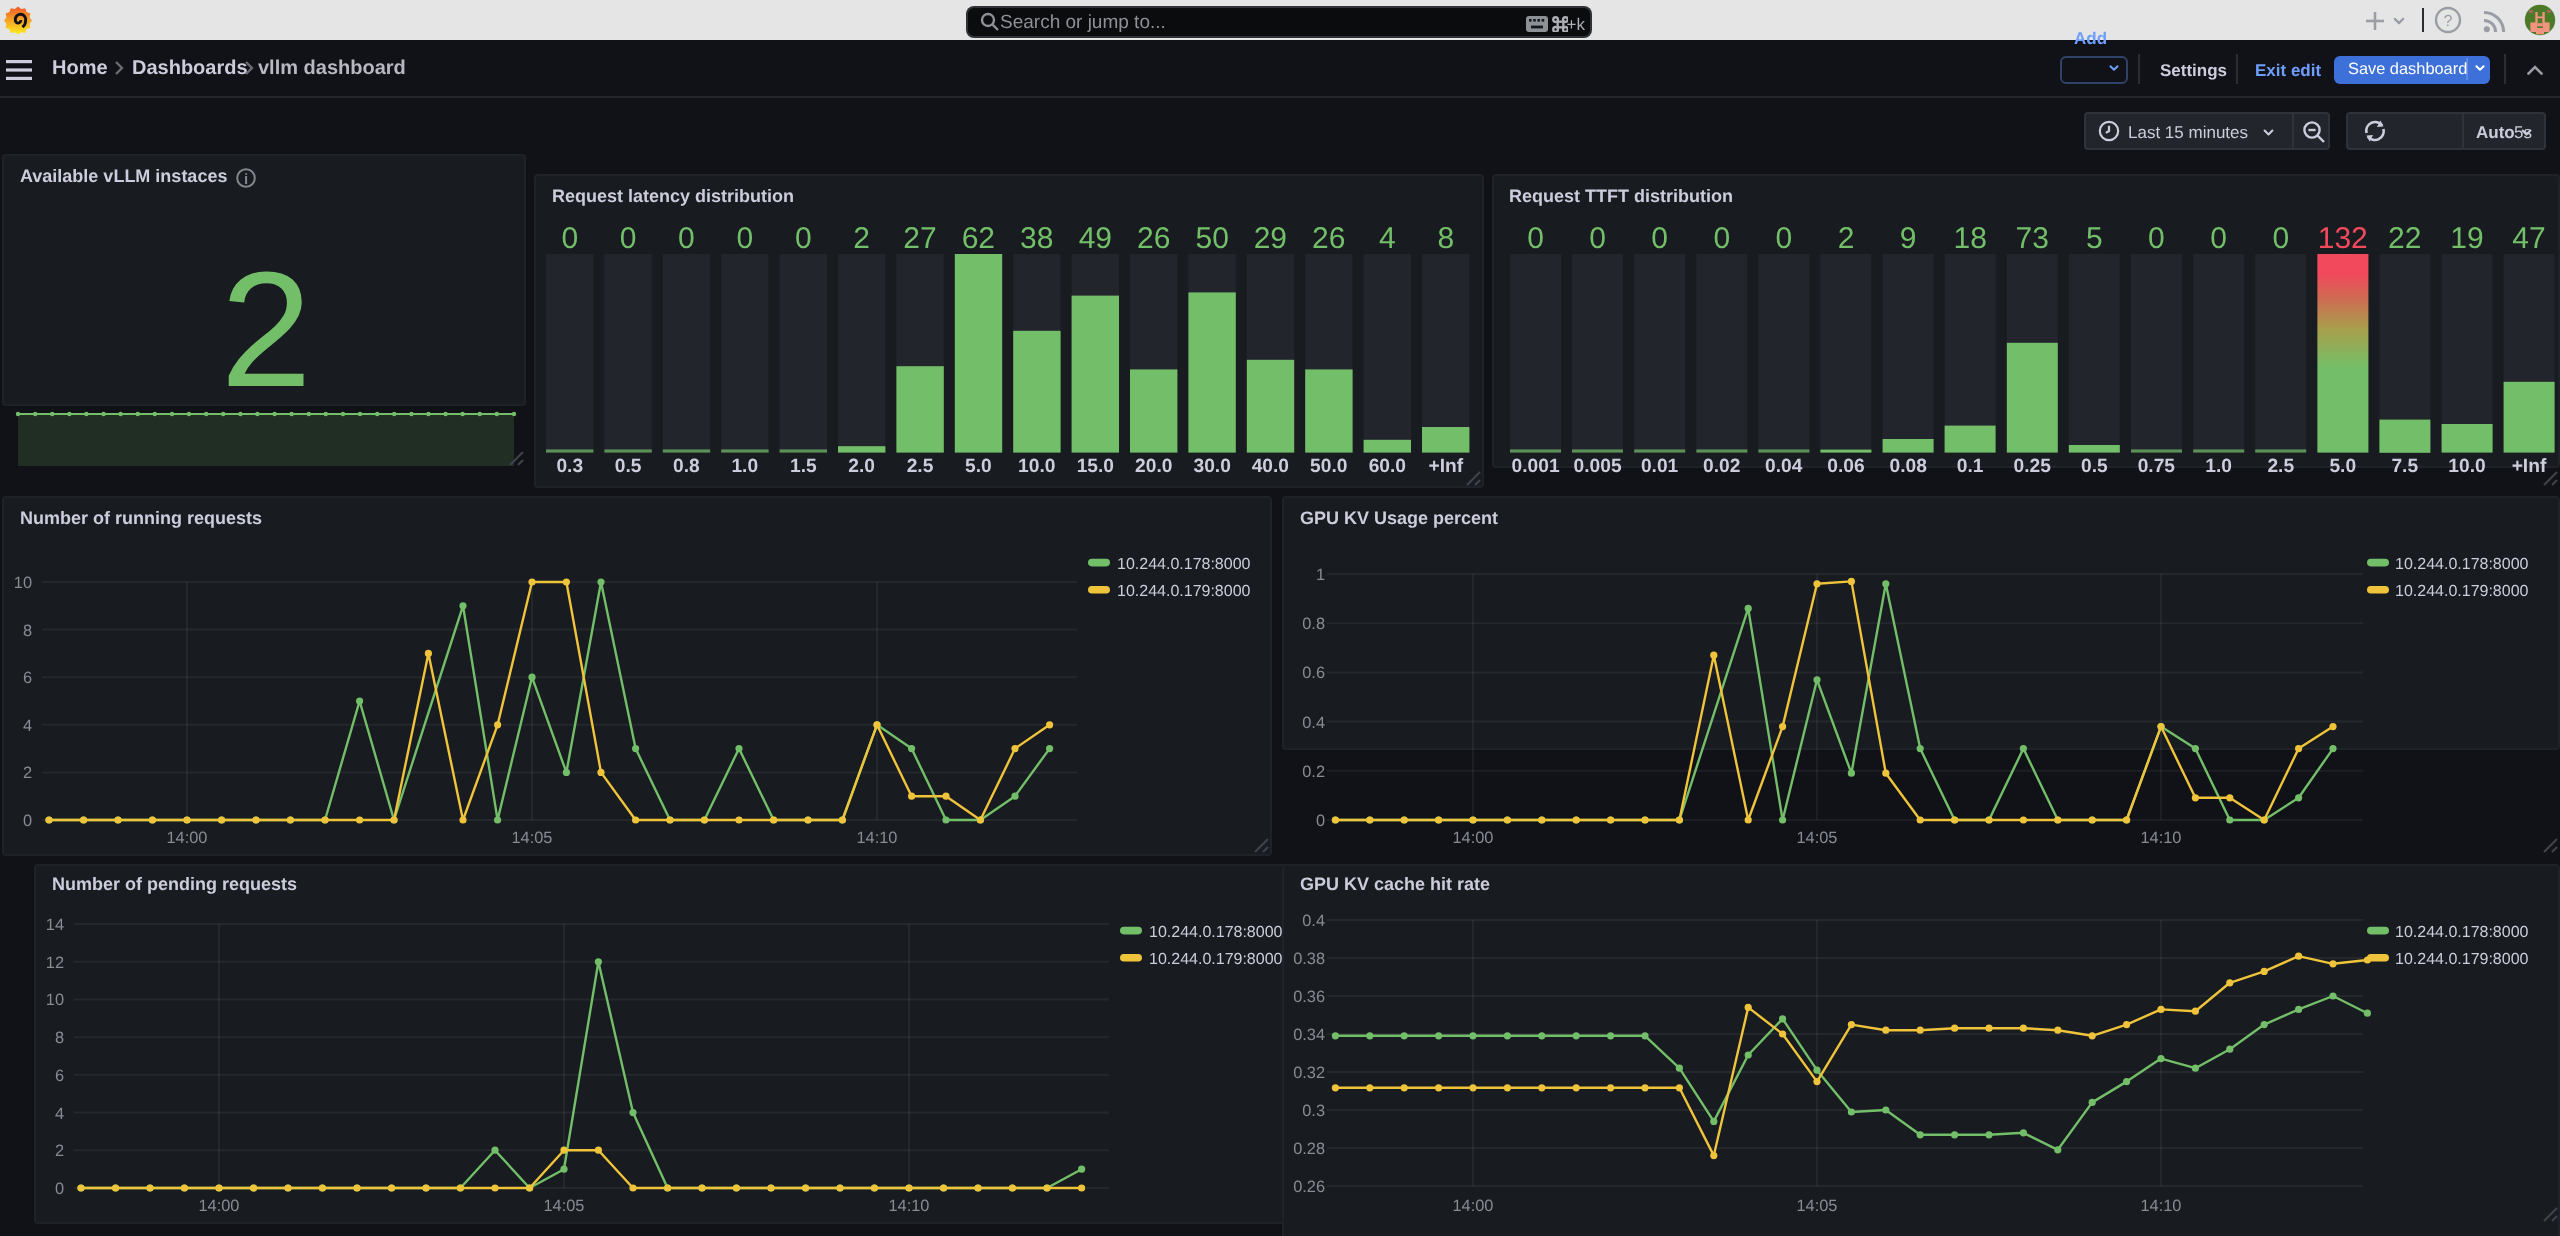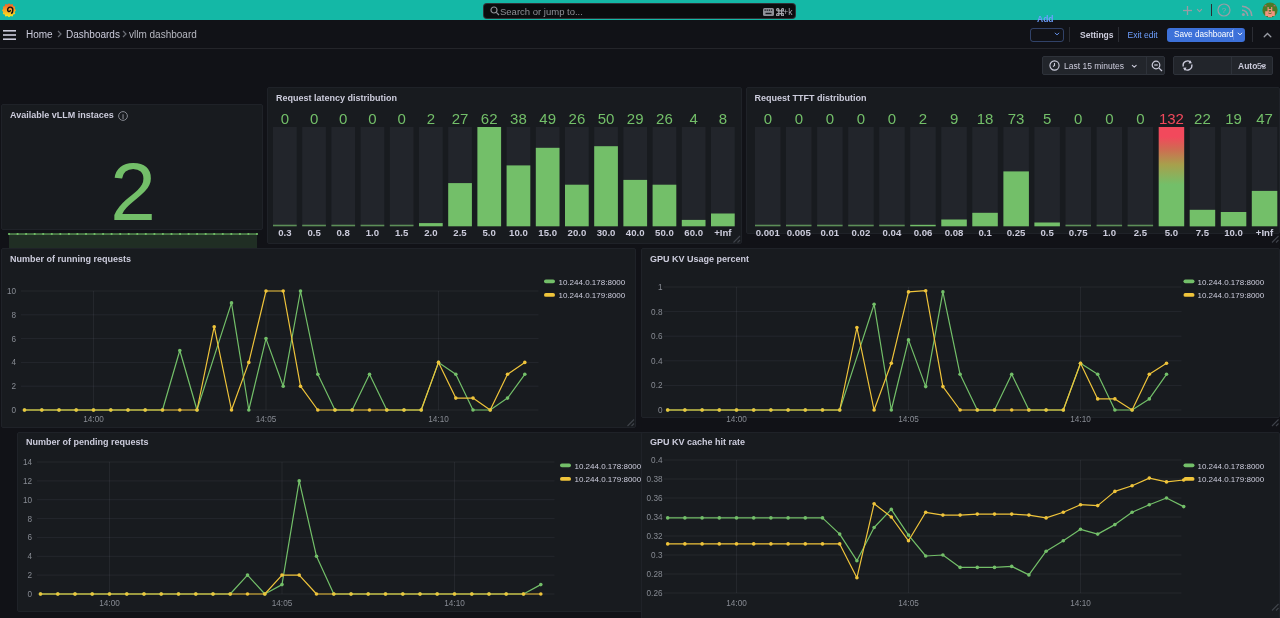--- a/index.html
+++ b/index.html
@@ -1,22 +1,22 @@
 <!DOCTYPE html>
 <html><head><meta charset="utf-8"><style>
 * { margin:0; padding:0; }
 html,body { width:1280px; height:618px; background:#111217; font-family:"Liberation Sans",sans-serif; overflow:hidden; }
 .panel { position:absolute; background:#181b1f; border:1px solid #1f2228; border-radius:2px; box-sizing:border-box; }
 .ptitle { position:absolute; top:4.5px; font-size:9px; font-weight:600; color:#ccccdc; }
-.crumb { position:absolute; top:28.5px; font-size:10px; font-weight:400; color:#ccccdc; }
+.crumb { position:absolute; top:28.5px; font-size:10px; font-weight:700; color:#ccccdc; }
 .vdiv { position:absolute; top:27px; width:1px; height:15px; background:#2b2d34; }
 .tbtn { position:absolute; top:56px; height:19px; background:#22252b; border:1px solid #2e323a; border-radius:2px; box-sizing:border-box; }
 svg text { font-family:"Liberation Sans",sans-serif; }
 </style></head><body>
-<div style="position:absolute;left:0;top:0;width:1280px;height:36px;background:#14b8a6;border-bottom:1px solid rgba(204,204,220,0.1);box-sizing:border-box">
+<div style="position:absolute;left:0;top:0;width:1280px;height:36px;background:#e5e5e5;border-bottom:1px solid rgba(204,204,220,0.1);box-sizing:border-box">
 <svg width="14" height="15" viewBox="0 0 14 15" style="position:absolute;left:2px;top:3px">
 <defs>
         <linearGradient id="lg" x1="0" y1="1" x2="0" y2="0">
 <stop offset="0" stop-color="#FCEE1F"></stop>
           <stop offset="1" stop-color="#F15B2A"></stop>
         </linearGradient>
       </defs>
 <path fill="url(#lg)" d="M7 0.3 L8.6 1.5 L10.6 1.1 L11.3 3 L13.2 3.7 L12.8 5.7 L14 7.3 L12.8 8.9 L13.2 10.9 L11.3 11.6 L10.6 13.5 L8.6 13.1 L7 14.3 L5.4 13.1 L3.4 13.5 L2.7 11.6 L0.8 10.9 L1.2 8.9 L0 7.3 L1.2 5.7 L0.8 3.7 L2.7 3 L3.4 1.1 L5.4 1.5 Z"></path>
 <path fill="none" stroke="#111218" stroke-width="1.45" d="M8.4 7.1 a1.35 1.35 0 1 1 -2.7 0.2 a2.6 2.6 0 1 1 5.1 -0.1 a4 4 0 0 1 -1.6 3.4"></path>
 </svg>
@@ -90,21 +90,21 @@
   </svg>
 <span class="crumb" style="left:129px;color:#b7b8c1">vllm dashboard</span>
 <div style="position:absolute;left:1030px;top:27.5px;width:34px;height:14px;border:1px solid rgba(110,159,255,0.35);border-radius:3px;box-sizing:border-box"></div>
 <span style="position:absolute;left:1037px;top:14px;font-size:8.5px;font-weight:600;color:#6e9fff">Add</span>
 <svg width="6" height="6" style="position:absolute;left:1054px;top:31px" viewBox="0 0 10 10">
     <polyline points="2,3.5 5,6.5 8,3.5" fill="none" stroke="#6e9fff" stroke-width="1.6" stroke-linecap="round" stroke-linejoin="round"></polyline>
   </svg>
 <div class="vdiv" style="left:1069px"></div>
 <span style="position:absolute;left:1080px;top:29.5px;font-size:8.5px;font-weight:600;color:#ccccdc">Settings</span>
 <div class="vdiv" style="left:1117.5px"></div>
-<span style="position:absolute;left:1127.5px;top:29.5px;font-size:8.5px;font-weight:400;color:#6e9fff">Exit edit</span>
+<span style="position:absolute;left:1127.5px;top:29.5px;font-size:8.5px;font-weight:700;color:#6e9fff">Exit edit</span>
 <div style="position:absolute;left:1167px;top:27.5px;width:78px;height:14px;background:#3d71d9;border-radius:3px"></div>
 <span style="position:absolute;left:1174px;top:30px;font-size:8.2px;font-weight:500;color:#ffffff">Save dashboard</span>
 <div style="position:absolute;left:1233px;top:29px;width:1px;height:11px;background:rgba(255,255,255,0.18)"></div>
 <svg width="6" height="6" style="position:absolute;left:1236.5px;top:31px" viewBox="0 0 10 10">
     <polyline points="2,3.5 5,6.5 8,3.5" fill="none" stroke="#ffffff" stroke-width="1.6" stroke-linecap="round" stroke-linejoin="round"></polyline>
   </svg>
 <div class="vdiv" style="left:1251.5px"></div>
 <svg width="9" height="6" style="position:absolute;left:1263px;top:31.5px" viewBox="0 0 9 6">
     <polyline points="1.2,4.8 4.5,1.5 7.8,4.8" fill="none" stroke="#9a9da5" stroke-width="1.3" stroke-linecap="round"></polyline>
   </svg>
@@ -131,21 +131,21 @@
 <path d="M9.9 5.1 a4.1 4.1 0 0 1 -7.2 3.5" fill="none" stroke="#ccccdc" stroke-width="1.25"></path>
 <polygon points="3.5,10.8 2.1,8.1 5.1,7.9" fill="#ccccdc"></polygon>
   </svg>
 <span style="position:absolute;left:1257px;top:61px;font-size:8.5px;font-weight:400;color:#ccccdc">5s</span>
 <div style="position:absolute;left:1230.5px;top:56px;width:1px;height:19px;background:#2e323a"></div>
 <span style="position:absolute;left:1238px;top:61px;font-size:8.5px;font-weight:600;color:#ccccdc">Auto</span>
 <svg width="6.5" height="6.5" style="position:absolute;left:1260px;top:62.5px" viewBox="0 0 10 10">
     <polyline points="2,3.5 5,6.5 8,3.5" fill="none" stroke="#ccccdc" stroke-width="1.6" stroke-linecap="round" stroke-linejoin="round"></polyline>
   </svg>
 
-<div class="panel" style="left:1px;top:104px;width:262px;height:126px">
+<div class="panel" style="left:1px;top:77px;width:262px;height:126px">
 <div class="ptitle" style="left:8px">Available vLLM instaces</div>
 <svg width="262" height="157" style="position:absolute;left:0;top:0">
       <rect x="7" y="129" width="248" height="26" fill="rgba(115,191,105,0.16)"></rect>
       <line x1="7" y1="129" x2="255" y2="129" stroke="#73BF69" stroke-width="1.1"></line>
       <circle cx="7.0" cy="129" r="1.1" fill="#73BF69"></circle>
       <circle cx="15.6" cy="129" r="1.1" fill="#73BF69"></circle>
       <circle cx="24.1" cy="129" r="1.1" fill="#73BF69"></circle>
       <circle cx="32.7" cy="129" r="1.1" fill="#73BF69"></circle>
       <circle cx="41.2" cy="129" r="1.1" fill="#73BF69"></circle>
       <circle cx="49.8" cy="129" r="1.1" fill="#73BF69"></circle>
@@ -419,21 +419,21 @@
       <circle cx="505.5" cy="125.3" r="1.8" fill="#EFC43B"></circle>
       <circle cx="522.8" cy="113.4" r="1.8" fill="#EFC43B"></circle>
       <rect x="542" y="30.4" width="11" height="3.8" rx="1.9" fill="#73BF69"></rect>
       <text x="556.5" y="35.6" font-size="8" fill="#ccccdc">10.244.0.178:8000</text>
       <rect x="542" y="44.0" width="11" height="3.8" rx="1.9" fill="#EFC43B"></rect>
       <text x="556.5" y="49.2" font-size="8" fill="#ccccdc">10.244.0.179:8000</text>
       <line x1="625.5" y1="177.0" x2="632.0" y2="170.5" stroke="#3f434b" stroke-width="1.1"></line>
       <line x1="629.5" y1="177.0" x2="632.0" y2="174.5" stroke="#3f434b" stroke-width="1.1"></line>
     </svg>
 </div>
-<div class="panel" style="left:640.5px;top:248px;width:639px;height:170px">
+<div class="panel" style="left:640.5px;top:248px;width:639px;height:127px">
 <div class="ptitle" style="left:8.5px">GPU KV Usage percent</div>
 <svg width="639" height="179.5" style="position:absolute;left:0;top:0">
       <line x1="21.5" y1="161.0" x2="539.5" y2="161.0" stroke="rgba(204,204,220,0.07)" stroke-width="1"></line>
       <text x="20.5" y="164.0" font-size="8.2" fill="#878b93" text-anchor="end">0</text>
       <line x1="21.5" y1="136.4" x2="539.5" y2="136.4" stroke="rgba(204,204,220,0.07)" stroke-width="1"></line>
       <text x="20.5" y="139.4" font-size="8.2" fill="#878b93" text-anchor="end">0.2</text>
       <line x1="21.5" y1="111.8" x2="539.5" y2="111.8" stroke="rgba(204,204,220,0.07)" stroke-width="1"></line>
       <text x="20.5" y="114.8" font-size="8.2" fill="#878b93" text-anchor="end">0.4</text>
       <line x1="21.5" y1="87.2" x2="539.5" y2="87.2" stroke="rgba(204,204,220,0.07)" stroke-width="1"></line>
       <text x="20.5" y="90.2" font-size="8.2" fill="#878b93" text-anchor="end">0.6</text>

